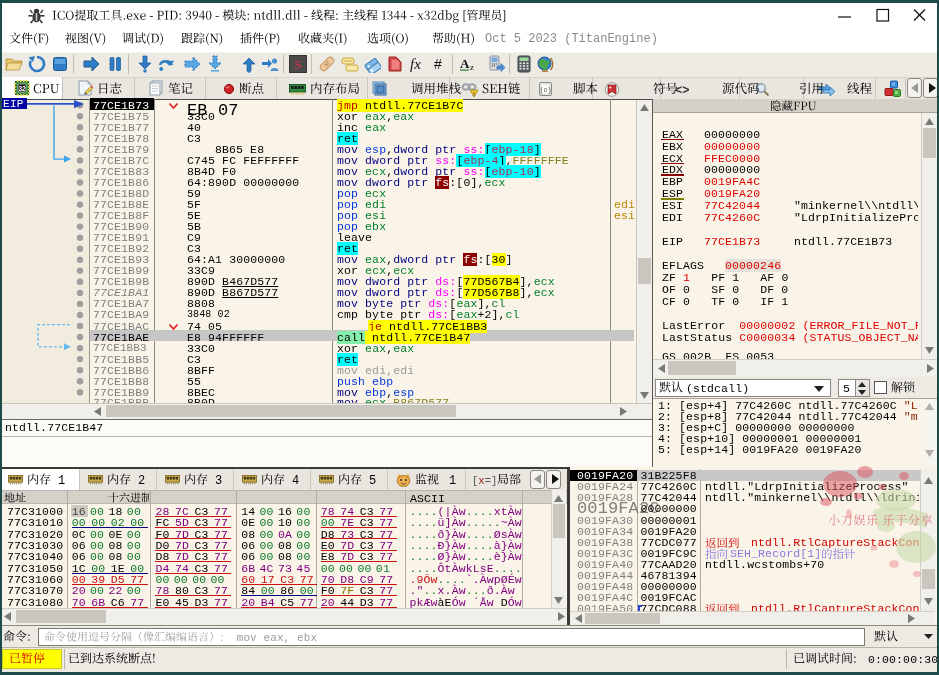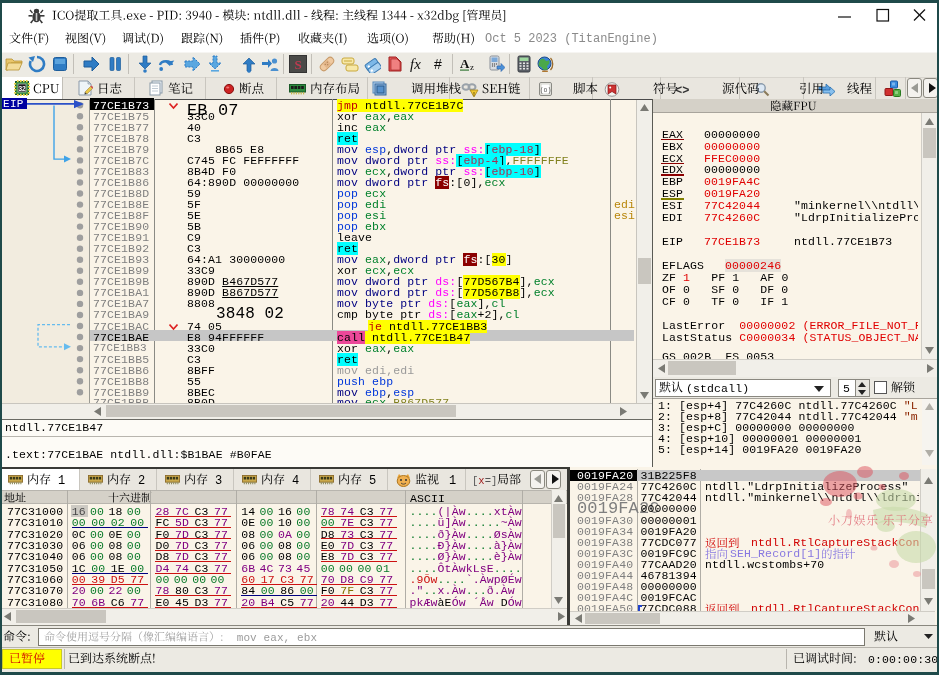--- a/index.html
+++ b/index.html
@@ -401,21 +401,21 @@
 <div style="position:absolute;left:93px;top:176.98000000000002px;font-family:'Liberation Mono',monospace;font-size:11.5px;line-height:11.5px;letter-spacing:0.12px;color:#7f7f7f;white-space:pre;">77CE1B86</div>
 <div style="position:absolute;left:93px;top:188.01999999999998px;font-family:'Liberation Mono',monospace;font-size:11.5px;line-height:11.5px;letter-spacing:0.12px;color:#7f7f7f;white-space:pre;">77CE1B8D</div>
 <div style="position:absolute;left:93px;top:199.06px;font-family:'Liberation Mono',monospace;font-size:11.5px;line-height:11.5px;letter-spacing:0.12px;color:#7f7f7f;white-space:pre;">77CE1B8E</div>
 <div style="position:absolute;left:93px;top:210.1px;font-family:'Liberation Mono',monospace;font-size:11.5px;line-height:11.5px;letter-spacing:0.12px;color:#7f7f7f;white-space:pre;">77CE1B8F</div>
 <div style="position:absolute;left:93px;top:221.14px;font-family:'Liberation Mono',monospace;font-size:11.5px;line-height:11.5px;letter-spacing:0.12px;color:#7f7f7f;white-space:pre;">77CE1B90</div>
 <div style="position:absolute;left:93px;top:232.18px;font-family:'Liberation Mono',monospace;font-size:11.5px;line-height:11.5px;letter-spacing:0.12px;color:#7f7f7f;white-space:pre;">77CE1B91</div>
 <div style="position:absolute;left:93px;top:243.21999999999997px;font-family:'Liberation Mono',monospace;font-size:11.5px;line-height:11.5px;letter-spacing:0.12px;color:#7f7f7f;white-space:pre;">77CE1B92</div>
 <div style="position:absolute;left:93px;top:254.26px;font-family:'Liberation Mono',monospace;font-size:11.5px;line-height:11.5px;letter-spacing:0.12px;color:#7f7f7f;white-space:pre;">77CE1B93</div>
 <div style="position:absolute;left:93px;top:265.3px;font-family:'Liberation Mono',monospace;font-size:11.5px;line-height:11.5px;letter-spacing:0.12px;color:#7f7f7f;white-space:pre;">77CE1B99</div>
 <div style="position:absolute;left:93px;top:276.34px;font-family:'Liberation Mono',monospace;font-size:11.5px;line-height:11.5px;letter-spacing:0.12px;color:#7f7f7f;white-space:pre;">77CE1B9B</div>
-<div style="position:absolute;left:93px;top:287.38px;font-family:'Liberation Mono',monospace;font-size:11.5px;line-height:11.5px;letter-spacing:0.12px;color:#7f7f7f;white-space:pre;">77CE1BA1</div>
+<div style="position:absolute;left:93px;top:287.38px;font-family:'Liberation Mono',monospace;font-size:11.5px;line-height:11.5px;letter-spacing:0.12px;color:#7f7f7f;white-space:pre;font-style:italic;">77CE1BA1</div>
 <div style="position:absolute;left:93px;top:298.41999999999996px;font-family:'Liberation Mono',monospace;font-size:11.5px;line-height:11.5px;letter-spacing:0.12px;color:#7f7f7f;white-space:pre;">77CE1BA7</div>
 <div style="position:absolute;left:93px;top:309.46px;font-family:'Liberation Mono',monospace;font-size:11.5px;line-height:11.5px;letter-spacing:0.12px;color:#7f7f7f;white-space:pre;">77CE1BA9</div>
 <div style="position:absolute;left:93px;top:320.5px;font-family:'Liberation Mono',monospace;font-size:11.5px;line-height:11.5px;letter-spacing:0.12px;color:#7f7f7f;white-space:pre;">77CE1BAC</div>
 <div style="position:absolute;left:93px;top:331.53999999999996px;font-family:'Liberation Mono',monospace;font-size:11.5px;line-height:11.5px;letter-spacing:0.12px;color:#000;white-space:pre;">77CE1BAE</div>
 <div style="position:absolute;left:93px;top:342.58px;font-family:'Liberation Mono',monospace;font-size:11px;line-height:11.5px;letter-spacing:0.12px;color:#7f7f7f;white-space:pre;">77CE1BB3</div>
 <div style="position:absolute;left:93px;top:353.62px;font-family:'Liberation Mono',monospace;font-size:11.5px;line-height:11.5px;letter-spacing:0.12px;color:#7f7f7f;white-space:pre;">77CE1BB5</div>
 <div style="position:absolute;left:93px;top:364.65999999999997px;font-family:'Liberation Mono',monospace;font-size:11.5px;line-height:11.5px;letter-spacing:0.12px;color:#7f7f7f;white-space:pre;">77CE1BB6</div>
 <div style="position:absolute;left:93px;top:375.7px;font-family:'Liberation Mono',monospace;font-size:11.5px;line-height:11.5px;letter-spacing:0.12px;color:#7f7f7f;white-space:pre;">77CE1BB8</div>
 <div style="position:absolute;left:93px;top:386.73999999999995px;font-family:'Liberation Mono',monospace;font-size:11.5px;line-height:11.5px;letter-spacing:0.12px;color:#7f7f7f;white-space:pre;">77CE1BB9</div>
 <div style="position:absolute;left:187px;top:105px;font-family:'Liberation Mono',monospace;font-size:17px;line-height:11.5px;letter-spacing:0.12px;color:#000;white-space:pre;">EB 07</div>
@@ -430,21 +430,21 @@
 <div style="position:absolute;left:187px;top:199.06px;font-family:'Liberation Mono',monospace;font-size:11.5px;line-height:11.5px;letter-spacing:0.12px;color:#000;white-space:pre;">5F</div>
 <div style="position:absolute;left:187px;top:210.1px;font-family:'Liberation Mono',monospace;font-size:11.5px;line-height:11.5px;letter-spacing:0.12px;color:#000;white-space:pre;">5E</div>
 <div style="position:absolute;left:187px;top:221.14px;font-family:'Liberation Mono',monospace;font-size:11.5px;line-height:11.5px;letter-spacing:0.12px;color:#000;white-space:pre;">5B</div>
 <div style="position:absolute;left:187px;top:232.18px;font-family:'Liberation Mono',monospace;font-size:11.5px;line-height:11.5px;letter-spacing:0.12px;color:#000;white-space:pre;">C9</div>
 <div style="position:absolute;left:187px;top:243.21999999999997px;font-family:'Liberation Mono',monospace;font-size:11.5px;line-height:11.5px;letter-spacing:0.12px;color:#000;white-space:pre;">C3</div>
 <div style="position:absolute;left:187px;top:254.26px;font-family:'Liberation Mono',monospace;font-size:11.5px;line-height:11.5px;letter-spacing:0.12px;color:#000;white-space:pre;">64:A1 30000000</div>
 <div style="position:absolute;left:187px;top:265.3px;font-family:'Liberation Mono',monospace;font-size:11.5px;line-height:11.5px;letter-spacing:0.12px;color:#000;white-space:pre;">33C9</div>
 <div style="position:absolute;left:187px;top:276.34px;font-family:'Liberation Mono',monospace;font-size:11.5px;line-height:11.5px;letter-spacing:0.12px;color:#000;white-space:pre;">890D <span style="text-decoration:underline;">B467D577</span></div>
 <div style="position:absolute;left:187px;top:287.38px;font-family:'Liberation Mono',monospace;font-size:11.5px;line-height:11.5px;letter-spacing:0.12px;color:#000;white-space:pre;">890D <span style="text-decoration:underline;">B867D577</span></div>
 <div style="position:absolute;left:187px;top:298.41999999999996px;font-family:'Liberation Mono',monospace;font-size:11.5px;line-height:11.5px;letter-spacing:0.12px;color:#000;white-space:pre;">8808</div>
-<div style="position:absolute;left:187px;top:309.46px;font-family:'Liberation Mono',monospace;font-size:16px;line-height:11.5px;letter-spacing:0.12px;color:#000;white-space:pre;margin-left:29px;">3848 02</div>
+<div style="position:absolute;left:187px;top:309.46px;font-family:'Liberation Mono',monospace;font-size:10px;line-height:11.5px;letter-spacing:0.12px;color:#000;white-space:pre;">3848 02</div>
 <div style="position:absolute;left:187px;top:320.5px;font-family:'Liberation Mono',monospace;font-size:11.5px;line-height:11.5px;letter-spacing:0.12px;color:#000;white-space:pre;">74 05</div>
 <div style="position:absolute;left:187px;top:331.53999999999996px;font-family:'Liberation Mono',monospace;font-size:11.5px;line-height:11.5px;letter-spacing:0.12px;color:#000;white-space:pre;">E8 94FFFFFF</div>
 <div style="position:absolute;left:187px;top:342.58px;font-family:'Liberation Mono',monospace;font-size:11.5px;line-height:11.5px;letter-spacing:0.12px;color:#000;white-space:pre;">33C0</div>
 <div style="position:absolute;left:187px;top:353.62px;font-family:'Liberation Mono',monospace;font-size:11.5px;line-height:11.5px;letter-spacing:0.12px;color:#000;white-space:pre;">C3</div>
 <div style="position:absolute;left:187px;top:364.65999999999997px;font-family:'Liberation Mono',monospace;font-size:11.5px;line-height:11.5px;letter-spacing:0.12px;color:#000;white-space:pre;">8BFF</div>
 <div style="position:absolute;left:187px;top:375.7px;font-family:'Liberation Mono',monospace;font-size:11.5px;line-height:11.5px;letter-spacing:0.12px;color:#000;white-space:pre;">55</div>
 <div style="position:absolute;left:187px;top:386.73999999999995px;font-family:'Liberation Mono',monospace;font-size:11.5px;line-height:11.5px;letter-spacing:0.12px;color:#000;white-space:pre;">8BEC</div>
 <svg style="position:absolute;left:169px;top:102.7px" width="9" height="7" viewBox="0 0 9 7">
       <path d="M0.5 0.5 4.5 5 8.5 0.5" fill="none" stroke="#dd2222" stroke-width="1.6"></path>
     </svg>
@@ -465,21 +465,21 @@
 <div style="position:absolute;left:337px;top:221.14px;font-family:'Liberation Mono',monospace;font-size:11.5px;line-height:11.5px;letter-spacing:0.12px;color:#000;white-space:pre;"><span style="color:#0037da">pop </span><span style="color:#00802b">ebx</span></div>
 <div style="position:absolute;left:337px;top:232.18px;font-family:'Liberation Mono',monospace;font-size:11.5px;line-height:11.5px;letter-spacing:0.12px;color:#000;white-space:pre;"><span style="color:#000">leave</span></div>
 <div style="position:absolute;left:337px;top:243.21999999999997px;font-family:'Liberation Mono',monospace;font-size:11.5px;line-height:11.5px;letter-spacing:0.12px;color:#000;white-space:pre;"><span style="background:#00ffff"><span style="color:#000">ret</span></span></div>
 <div style="position:absolute;left:337px;top:254.26px;font-family:'Liberation Mono',monospace;font-size:11.5px;line-height:11.5px;letter-spacing:0.12px;color:#000;white-space:pre;"><span style="color:#000080">mov </span><span style="color:#00802b">eax</span><span style="color:#000">,</span><span style="color:#000080">dword ptr </span><span style="background:#8b0000"><span style="color:#fff">fs</span></span><span style="color:#000">:[</span><span style="background:#ffff00"><span style="color:#000">30</span></span><span style="color:#000">]</span></div>
 <div style="position:absolute;left:337px;top:265.3px;font-family:'Liberation Mono',monospace;font-size:11.5px;line-height:11.5px;letter-spacing:0.12px;color:#000;white-space:pre;"><span style="color:#000">xor</span> <span style="color:#00802b">ecx</span><span style="color:#000">,</span><span style="color:#00802b">ecx</span></div>
 <div style="position:absolute;left:337px;top:276.34px;font-family:'Liberation Mono',monospace;font-size:11.5px;line-height:11.5px;letter-spacing:0.12px;color:#000;white-space:pre;"><span style="color:#000080">mov dword ptr </span><span style="color:#ff00ff">ds:</span><span style="color:#000">[</span><span style="background:#ffff00"><span style="color:#000">77D567B4</span></span><span style="color:#000">],</span><span style="color:#00802b">ecx</span></div>
 <div style="position:absolute;left:337px;top:287.38px;font-family:'Liberation Mono',monospace;font-size:11.5px;line-height:11.5px;letter-spacing:0.12px;color:#000;white-space:pre;"><span style="color:#000080">mov dword ptr </span><span style="color:#ff00ff">ds:</span><span style="color:#000">[</span><span style="background:#ffff00"><span style="color:#000">77D567B8</span></span><span style="color:#000">],</span><span style="color:#00802b">ecx</span></div>
 <div style="position:absolute;left:337px;top:298.41999999999996px;font-family:'Liberation Mono',monospace;font-size:11.5px;line-height:11.5px;letter-spacing:0.12px;color:#000;white-space:pre;"><span style="color:#000080">mov byte ptr </span><span style="color:#ff00ff">ds:</span><span style="color:#000">[</span><span style="color:#00802b">eax</span><span style="color:#000">],</span><span style="color:#00802b">cl</span></div>
 <div style="position:absolute;left:337px;top:309.46px;font-family:'Liberation Mono',monospace;font-size:11.5px;line-height:11.5px;letter-spacing:0.12px;color:#000;white-space:pre;"><span style="color:#000">cmp byte ptr </span><span style="color:#ff00ff">ds:</span><span style="color:#000">[</span><span style="color:#00802b">eax</span><span style="color:#000">+2],</span><span style="color:#00802b">cl</span></div>
 <div style="position:absolute;left:337px;top:320.5px;font-family:'Liberation Mono',monospace;font-size:11.5px;line-height:11.5px;letter-spacing:0.12px;color:#000;white-space:pre;margin-left:31px;"><span style="background:#ffff00"><span style="color:#c00000">je</span> <span style="color:#000">ntdll.77CE1BB3</span></span></div>
-<div style="position:absolute;left:337px;top:331.53999999999996px;font-family:'Liberation Mono',monospace;font-size:11.5px;line-height:11.5px;letter-spacing:0.12px;color:#000;white-space:pre;"><span style="background:#ec4899"><span style="color:#000">call</span></span><span style="background:#ffff00"><span style="color:#000"> ntdll.77CE1B47</span></span></div>
+<div style="position:absolute;left:337px;top:331.53999999999996px;font-family:'Liberation Mono',monospace;font-size:11.5px;line-height:11.5px;letter-spacing:0.12px;color:#000;white-space:pre;"><span style="background:#86efac"><span style="color:#000">call</span></span><span style="background:#ffff00"><span style="color:#000"> ntdll.77CE1B47</span></span></div>
 <div style="position:absolute;left:337px;top:342.58px;font-family:'Liberation Mono',monospace;font-size:11.5px;line-height:11.5px;letter-spacing:0.12px;color:#000;white-space:pre;"><span style="color:#000">xor</span> <span style="color:#00802b">eax</span><span style="color:#000">,</span><span style="color:#00802b">eax</span></div>
 <div style="position:absolute;left:337px;top:353.62px;font-family:'Liberation Mono',monospace;font-size:11.5px;line-height:11.5px;letter-spacing:0.12px;color:#000;white-space:pre;"><span style="background:#00ffff"><span style="color:#000">ret</span></span></div>
 <div style="position:absolute;left:337px;top:364.65999999999997px;font-family:'Liberation Mono',monospace;font-size:11.5px;line-height:11.5px;letter-spacing:0.12px;color:#000;white-space:pre;"><span style="color:#9a9a9a">mov edi,edi</span></div>
 <div style="position:absolute;left:337px;top:375.7px;font-family:'Liberation Mono',monospace;font-size:11.5px;line-height:11.5px;letter-spacing:0.12px;color:#000;white-space:pre;"><span style="color:#0037da">push </span><span style="color:#0037da">ebp</span></div>
 <div style="position:absolute;left:337px;top:386.73999999999995px;font-family:'Liberation Mono',monospace;font-size:11.5px;line-height:11.5px;letter-spacing:0.12px;color:#000;white-space:pre;"><span style="color:#000080">mov </span><span style="color:#0037da">ebp</span><span style="color:#000">,</span><span style="color:#0037da">esp</span></div>
 <div style="position:absolute;left:614px;top:199.06px;font-family:'Liberation Mono',monospace;font-size:11.5px;line-height:11.5px;letter-spacing:0.12px;color:#b8860b;white-space:pre;">edi</div>
 <div style="position:absolute;left:614px;top:210.1px;font-family:'Liberation Mono',monospace;font-size:11.5px;line-height:11.5px;letter-spacing:0.12px;color:#b8860b;white-space:pre;">esi</div>
 <svg style="position:absolute;left:76px;top:99px" width="9" height="304" viewBox="0 0 9 304">
       <g fill="#9e9e9e">
         <circle cx="4" cy="6.2" r="3.2"></circle>
@@ -544,21 +544,20 @@
 <svg style="position:absolute;left:94px;top:407px" width="7" height="9" viewBox="0 0 7 9">
       <path d="M0 4.5 7 0v9z" fill="#7a7a74"></path>
     </svg>
 <svg style="position:absolute;left:620px;top:407px" width="7" height="9" viewBox="0 0 7 9">
       <path d="M7 4.5 0 0v9z" fill="#7a7a74"></path>
     </svg>
 <div style="position:absolute;left:106px;top:405px;width:350px;height:12px;background:#c9c6bf;"></div>
 <div style="position:absolute;left:0px;top:419px;width:652px;height:48px;background:#fdfbf6;border-top:1px solid #6a6a64;"></div>
 <div style="position:absolute;left:0px;top:419px;width:652px;height:18px;border-bottom:1px solid #b8b5ae;"></div>
 <div style="position:absolute;left:5px;top:422px;font-family:'Liberation Mono',monospace;font-size:11.5px;line-height:11.5px;letter-spacing:0.12px;color:#000;white-space:pre;">ntdll.77CE1B47</div>
-<div style="position:absolute;left:5px;top:449px;font-family:'Liberation Mono',monospace;font-size:11.5px;line-height:11.5px;letter-spacing:0.12px;color:#000;white-space:pre;">.text:77CE1BAE ntdll.dll:$B1BAE #B0FAE</div>
 <div style="position:absolute;left:652px;top:99px;width:287px;height:368px;background:#faf4e8;"></div>
 <div class="vline" style="left:652px;top:99px;height:368px;background:#5a5a54"></div>
 <div style="position:absolute;left:653px;top:99px;width:286px;height:14px;background:#d5d1c8;border-bottom:1px solid #a8a49c;"></div>
 <svg style="position:absolute;left:770px;top:100px;overflow:visible" width="46.8" height="12.4" viewBox="0 0 4067 1080">
       <g transform="translate(0,880) scale(1,-1)">
         <path d="M409 196 391 197C387 131 347 65 310 40C291 26 281 4 290 -14C303 -34 339 -27 360 -8C393 22 428 94 409 196ZM558 202 469 213V7C469 -38 482 -51 557 -51H659C808 -51 837 -41 837 -13C837 -1 832 5 811 13L808 107H796C786 65 776 28 769 15C765 7 762 6 751 5C739 4 704 3 662 3H568C532 3 529 6 529 20V179C547 181 557 191 558 202ZM809 207 797 200C842 150 888 67 889 0C954 -58 1017 101 809 207ZM601 257 588 251C620 210 651 142 651 89C706 36 769 163 601 257ZM627 815 523 848C483 739 403 601 324 523L336 512C403 558 469 628 521 699H729C708 661 679 610 652 574H413L422 545H824V441H430L439 412H824V307H392L401 277H824V238H837C860 238 885 252 887 256V534C903 537 917 544 924 552L859 610L827 574H679C726 608 777 659 810 692C830 693 842 693 850 701L775 770L733 728H542C560 754 576 780 589 805C613 801 621 804 627 815ZM90 809V-79H100C132 -79 152 -62 152 -57V747H283C263 671 229 560 206 501C275 429 302 358 302 287C302 251 294 231 278 222C271 218 264 217 255 217C239 217 202 217 180 217V201C203 198 222 192 230 185C238 176 242 155 242 135C337 139 370 181 370 273C370 349 332 429 231 504C271 561 326 671 356 730C379 731 393 733 400 740L323 817L280 776H164Z M1745.0 693 1734.0 685C1757.0 666 1783.0 631 1791.0 603C1844.0 570 1888.0 669 1745.0 693ZM1885.0 635 1844.0 584H1702.0V630C1725.0 633 1733.0 644 1735.0 656L1663.0 664V708H1924.0C1938.0 708 1948.0 713 1950.0 724C1918.0 754 1867.0 795 1867.0 795L1822.0 738H1663.0V799C1688.0 802 1697.0 811 1700.0 825L1601.0 835V738H1396.0V802C1421.0 806 1431.0 815 1433.0 829L1334.0 839V738H1044.0L1053.0 708H1334.0V616H1346.0C1370.0 616 1396.0 630 1396.0 637V708H1601.0V639H1613.0C1621.0 639 1630.0 641 1637.0 643L1639.0 584H1304.0L1233.0 616V411H1153.0V568C1184.0 573 1193.0 580 1196.0 592L1100.0 604V414C1089.0 408 1078.0 400 1072.0 393L1137.0 347L1161.0 381H1233.0V357L1232.0 284H1045.0L1054.0 254H1110.0C1108.0 160 1099.0 52 1036.0 -36L1052.0 -52C1144.0 34 1161.0 149 1167.0 254H1231.0C1226.0 140 1208.0 26 1146.0 -68L1161.0 -79C1285.0 42 1293.0 219 1293.0 357V554H1640.0C1647.0 407 1665.0 275 1708.0 166C1686.0 131 1663.0 99 1638.0 70C1613.0 94 1580.0 122 1580.0 122L1544.0 78H1516.0V188H1562.0V166H1570.0C1587.0 166 1612.0 180 1613.0 186V315C1630.0 318 1644.0 325 1650.0 331L1583.0 382L1554.0 351H1516.0V444H1619.0C1633.0 444 1642.0 449 1644.0 460C1620.0 485 1581.0 517 1581.0 517L1546.0 474H1400.0L1336.0 509V80C1326.0 75 1315.0 68 1309.0 62L1373.0 16L1395.0 48H1617.0C1574.0 3 1526.0 -36 1474.0 -67L1485.0 -82C1583.0 -38 1665.0 26 1732.0 112C1762.0 55 1800.0 6 1849.0 -33C1885.0 -64 1938.0 -89 1958.0 -61C1966.0 -50 1963.0 -36 1938.0 -3L1951.0 130L1939.0 132C1929.0 96 1914.0 53 1904.0 32C1896.0 14 1891.0 14 1877.0 27C1831.0 62 1797.0 110 1771.0 168C1818.0 242 1855.0 332 1882.0 437C1904.0 436 1916.0 445 1920.0 457L1825.0 485C1808.0 391 1781.0 308 1746.0 236C1717.0 330 1705.0 441 1703.0 554H1933.0C1947.0 554 1956.0 559 1959.0 570C1930.0 598 1885.0 635 1885.0 635ZM1388.0 415V444H1467.0V351H1388.0ZM1388.0 78V188H1467.0V78ZM1388.0 218V321H1562.0V218Z M2551.0 548H2593.0L2587.0 728H2053.0V698L2156.0 690C2157.0 591 2157.0 491 2157.0 391V337C2157.0 236 2157.0 137 2156.0 39L2053.0 30V0H2361.0V30L2247.0 40C2246.0 137 2246.0 237 2246.0 353H2424.0L2438.0 246H2473.0V491H2438.0L2424.0 386H2246.0C2246.0 495 2246.0 596 2247.0 693H2523.0Z M2682.0 698 2785.0 690C2786.0 591 2786.0 491 2786.0 391V337C2786.0 236 2786.0 137 2785.0 39L2682.0 30V0H2990.0V30L2876.0 40L2875.0 298H2935.0C3145.0 298 3233.0 393 3233.0 516C3233.0 647 3148.0 728 2965.0 728H2682.0ZM2875.0 331V391C2875.0 494 2875.0 595 2876.0 695H2958.0C3088.0 695 3147.0 633 3147.0 517C3147.0 407 3085.0 331 2933.0 331Z M3768.0 698 3889.0 688 3890.0 306C3891.0 114 3826.0 38 3690.0 38C3572.0 38 3500.0 105 3500.0 291V391C3500.0 493 3500.0 591 3501.0 689L3611.0 698V728H3315.0V698L3411.0 690C3412.0 591 3412.0 491 3412.0 391V276C3412.0 66 3516.0 -16 3671.0 -16C3837.0 -16 3926.0 82 3927.0 286L3929.0 688L4026.0 698V728H3768.0Z" fill="#000"></path>
       </g>
     </svg>
 <div style="position:absolute;left:662px;top:128.6px;font-family:'Liberation Mono',monospace;font-size:11.5px;line-height:11.5px;letter-spacing:0.12px;color:#000;white-space:pre;">EAX</div>
 <div style="position:absolute;left:661px;top:138.6px;width:23px;height:1.2px;background:#8b0000;"></div>

